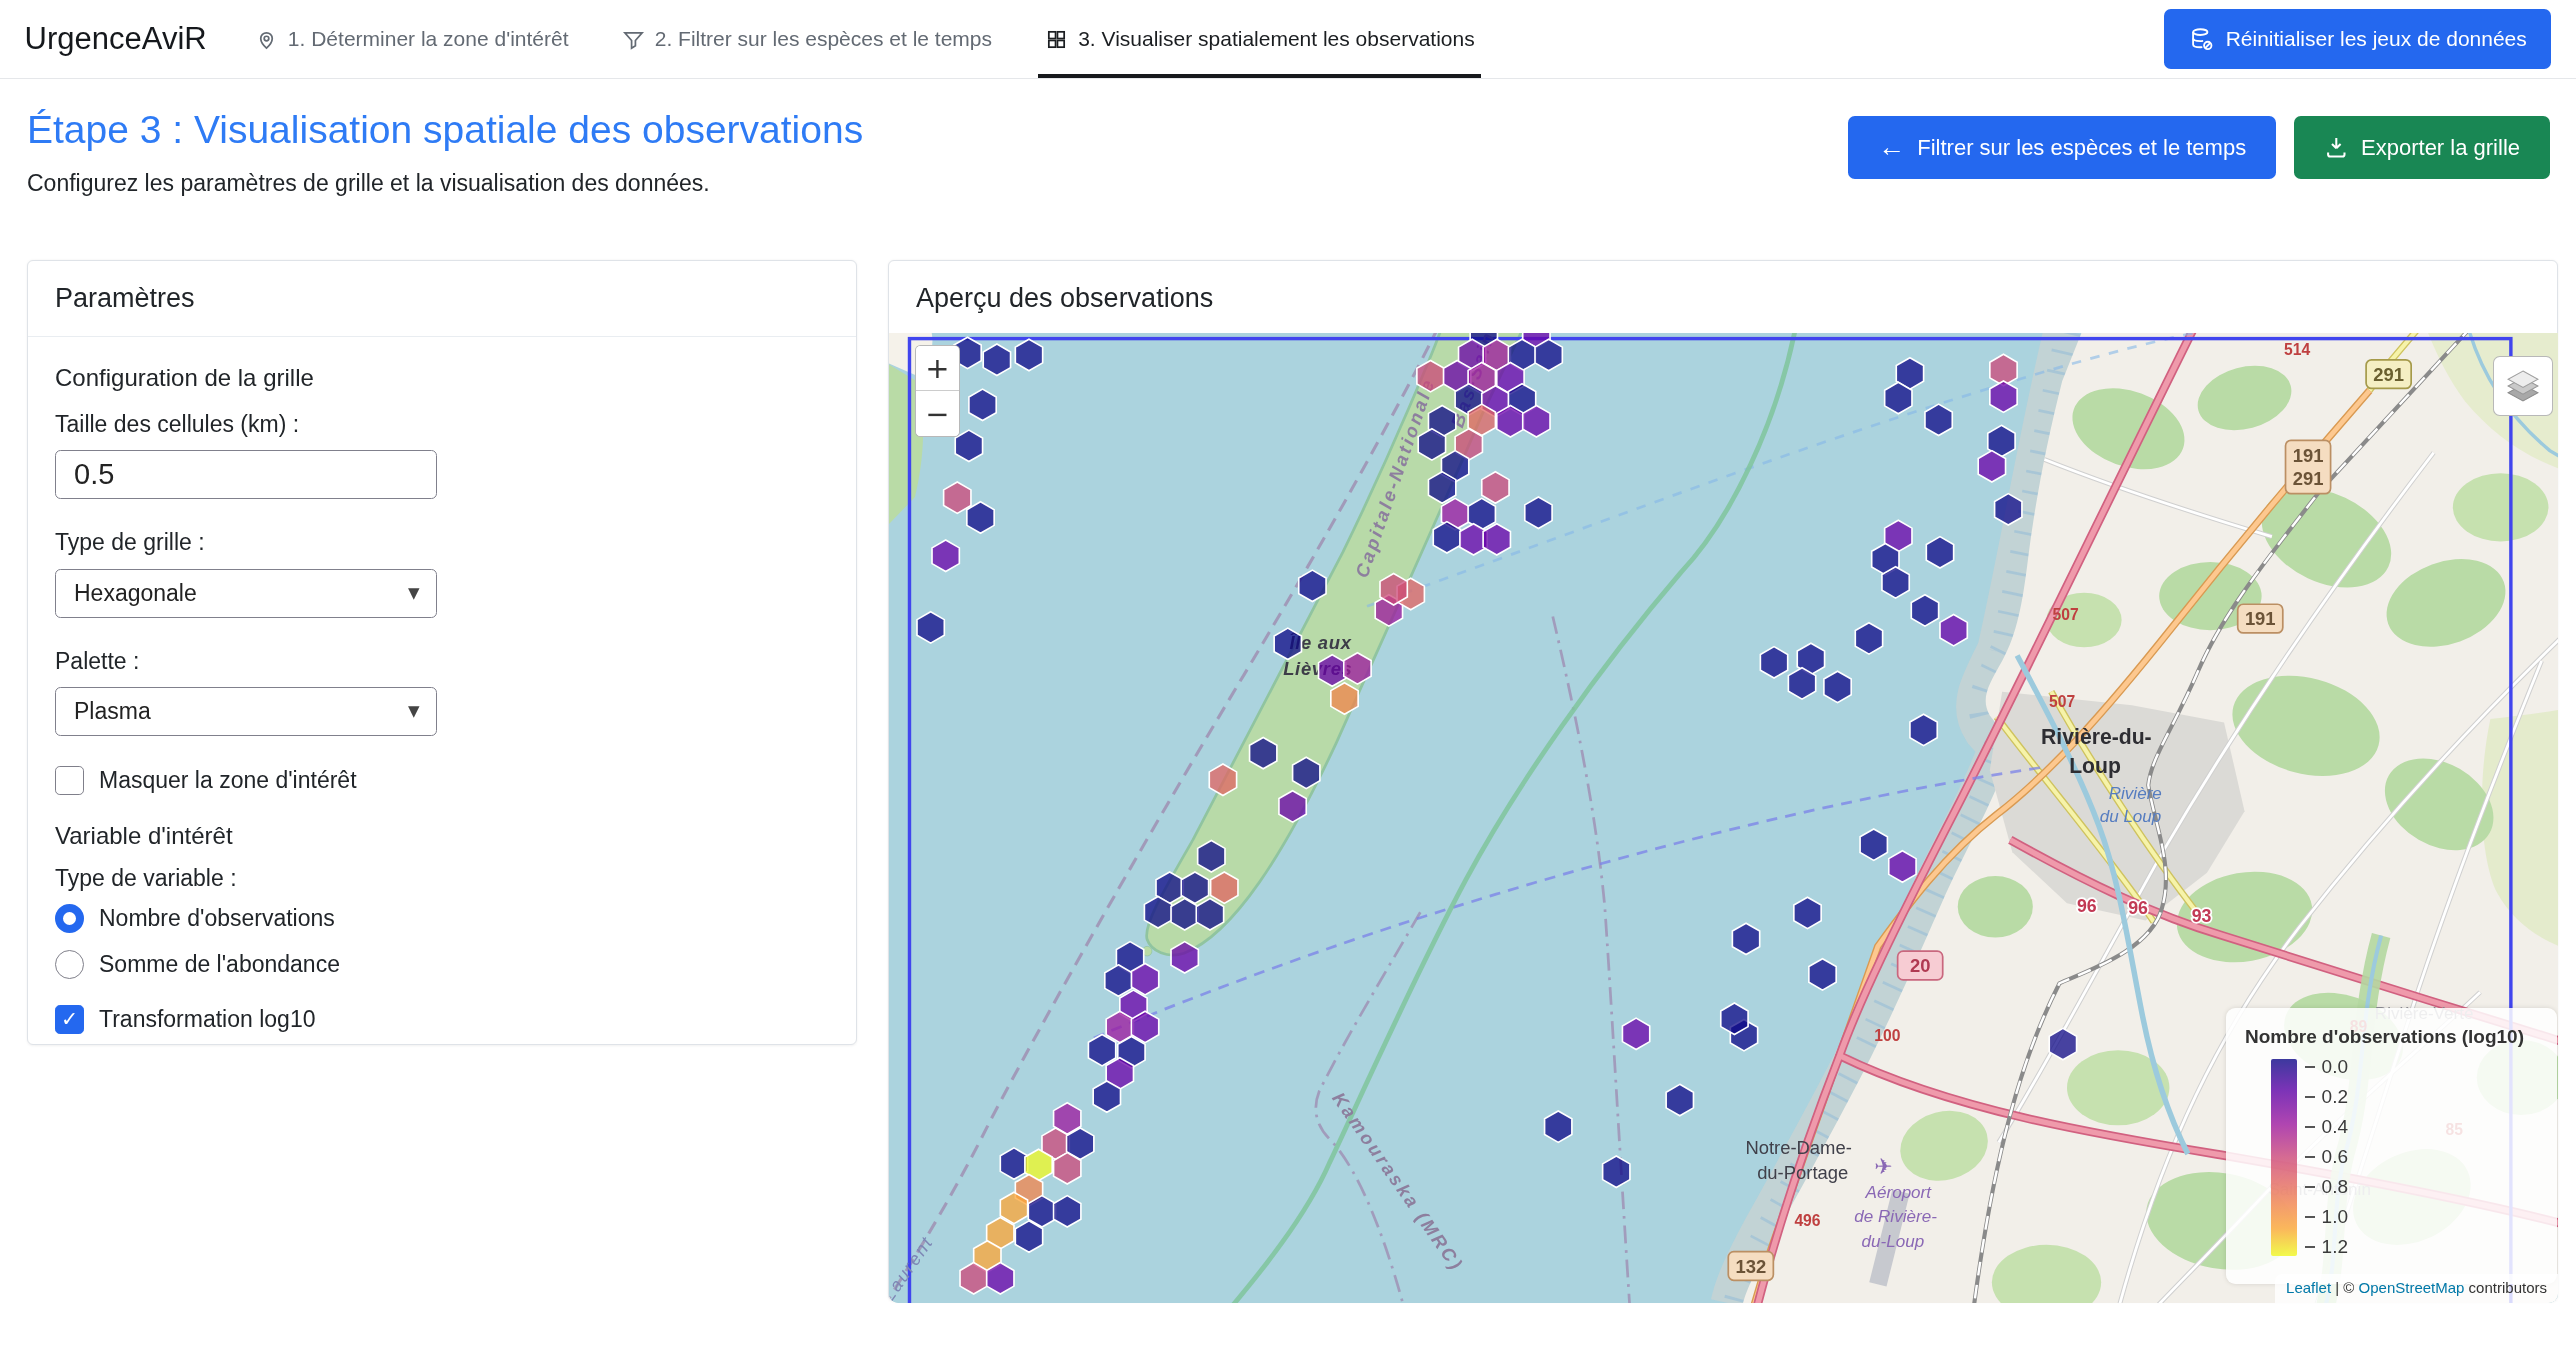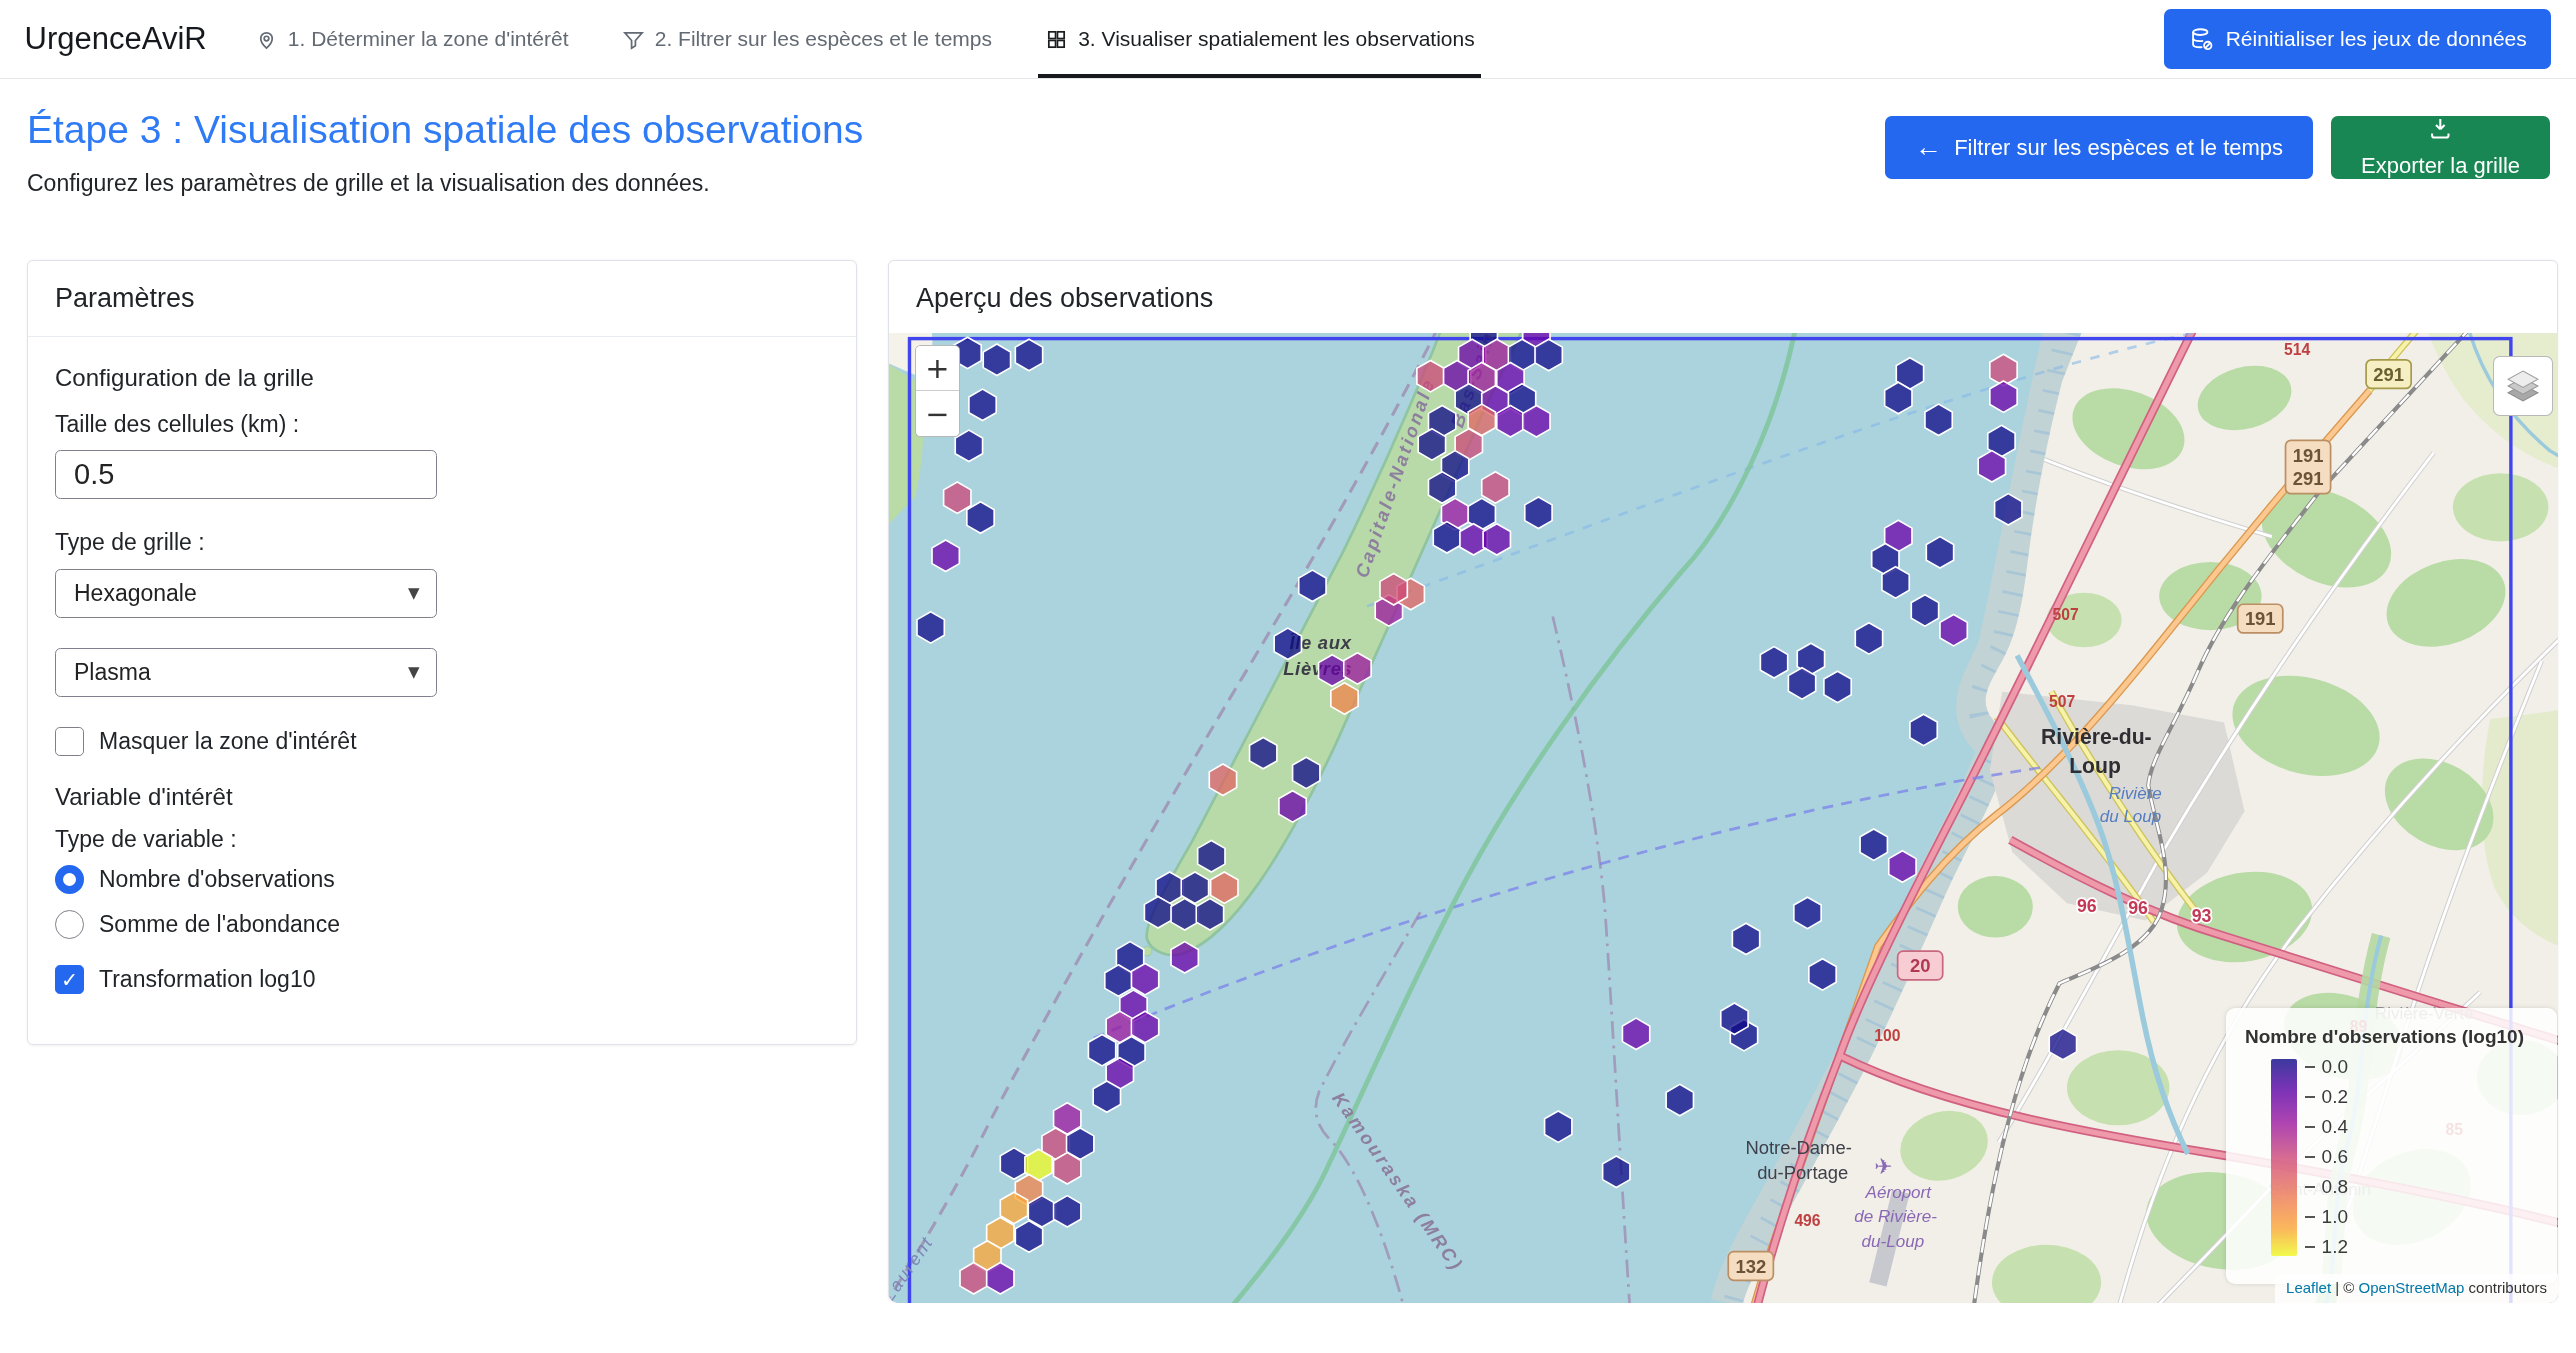--- a/index.html
+++ b/index.html
@@ -8,21 +8,21 @@
   
   .nav { position:relative; height:79px; background:#fff; border-bottom:0.7px solid #e5e7ea; display:flex; align-items:center; padding:0 24.6px; }
   .brand { font-size:31px; font-weight:500; color:#15181c; margin-right:48px; }
   .tabs { display:flex; height:100%; gap:53px; }
   .tab { display:flex; align-items:center; gap:10.2px; font-size:21px; color:#636a73; cursor:pointer; position:relative; height:100%; }
   .tab svg { width:23px; height:23px; }
   .tab.active { color:#1b1e21; }
   .tab.active::after { content:""; position:absolute; left:-6.8px; right:-6.8px; bottom:0; height:4.1px; background:#17191c; }
   .btn { display:inline-flex; align-items:center; justify-content:center; gap:12.3px; border:none; border-radius:6.8px; color:#fff; cursor:pointer; font-family:inherit; }
   .btn-primary { background:#2468ef; }
-  .btn-success { background:#198754;flex-direction:column; }
+  .btn-success { background:#198754; }
   .nav .btn { margin-left:auto; height:60px; padding:0 24.6px; font-size:21px; }
   .btn svg { width:24.6px; height:24.6px; }
 
   
   .pagehead { position:relative; padding:29px 27px 24.6px 27px; }
   .pagehead h1 { font-size:39px; font-weight:400; color:#2e7bf5; margin-bottom:18px; }
   .pagehead .sub { font-size:23px; color:#212529; }
   .headbtns { position:absolute; right:26px; top:37px; display:flex; gap:18px; }
   .headbtns .btn { height:63px; padding:0 30px; font-size:22px; }
   .arrow-left { font-size:27px; line-height:1; }
@@ -159,20 +159,21 @@
 
     <div class="fld-label">Taille des cellules (km) :</div>
     <input class="txt-input" type="text" value="0.5" style="">
 
     <div class="fld-label">Type de grille :</div>
     <div class="select">
       <span class="val">Hexagonale</span>
       <span class="caret">▼</span>
     </div>
 
+    <div class="fld-label">Palette :</div>
     <div class="select">
       <span class="val">Plasma</span>
       <span class="caret">▼</span>
     </div>
 
     <div class="check-row">
       <div class="checkbox"></div>
       <span class="lbl">Masquer la zone d'intérêt</span>
     </div>
 

